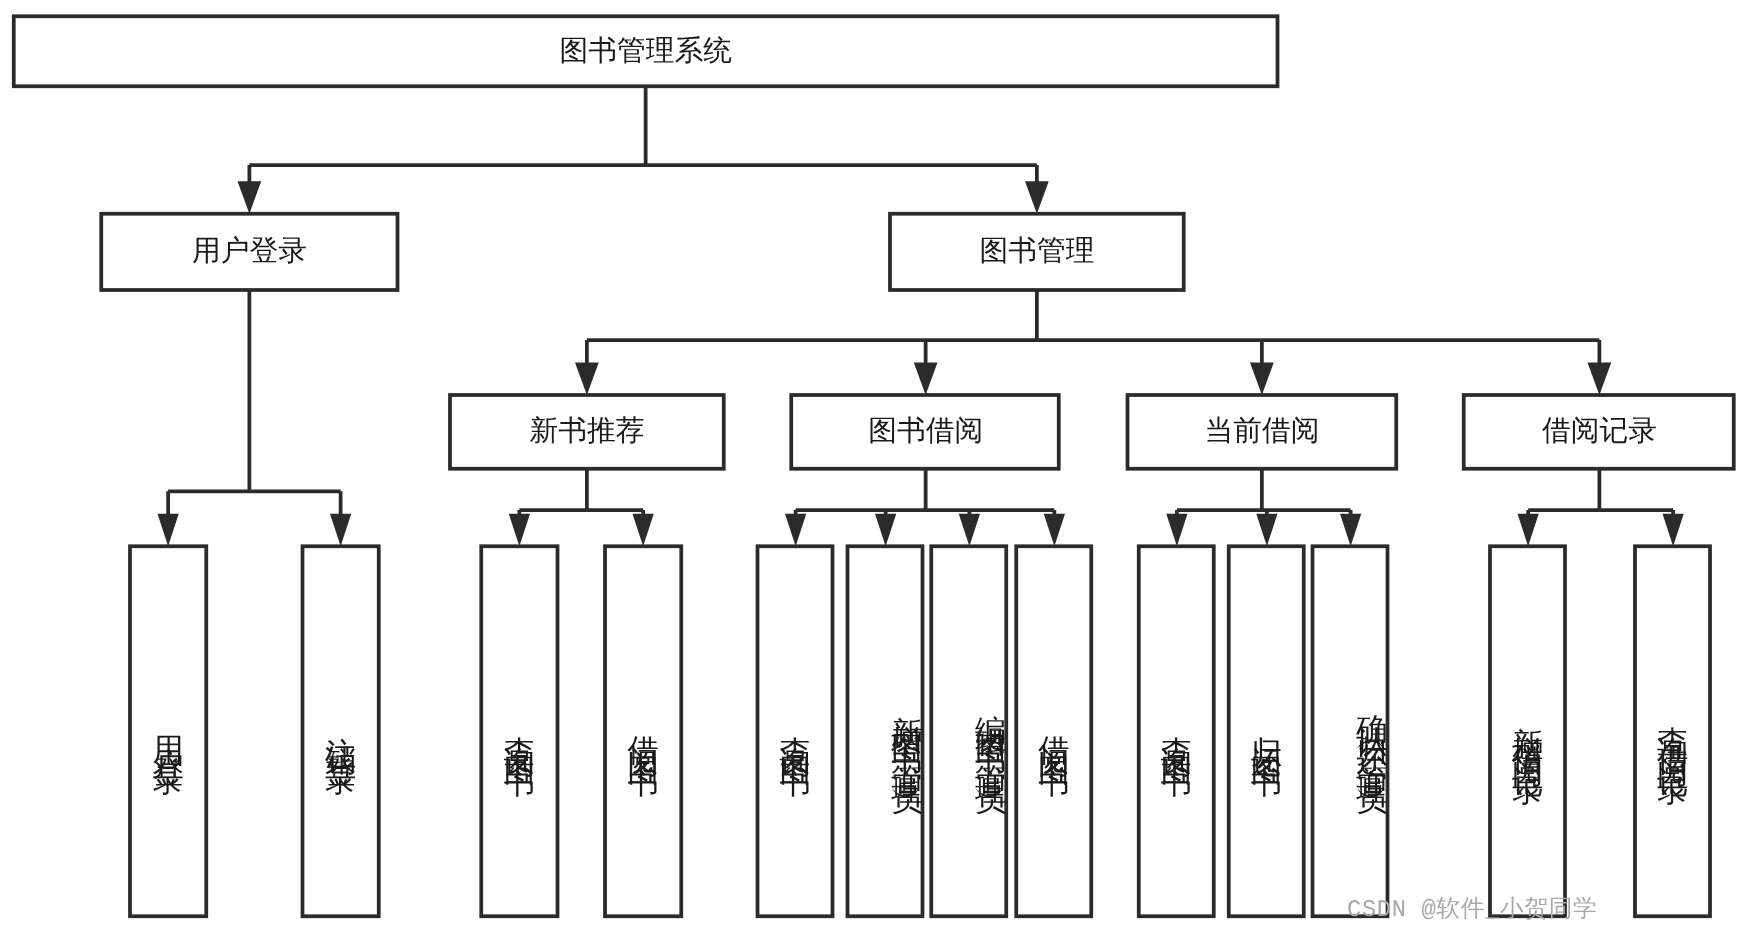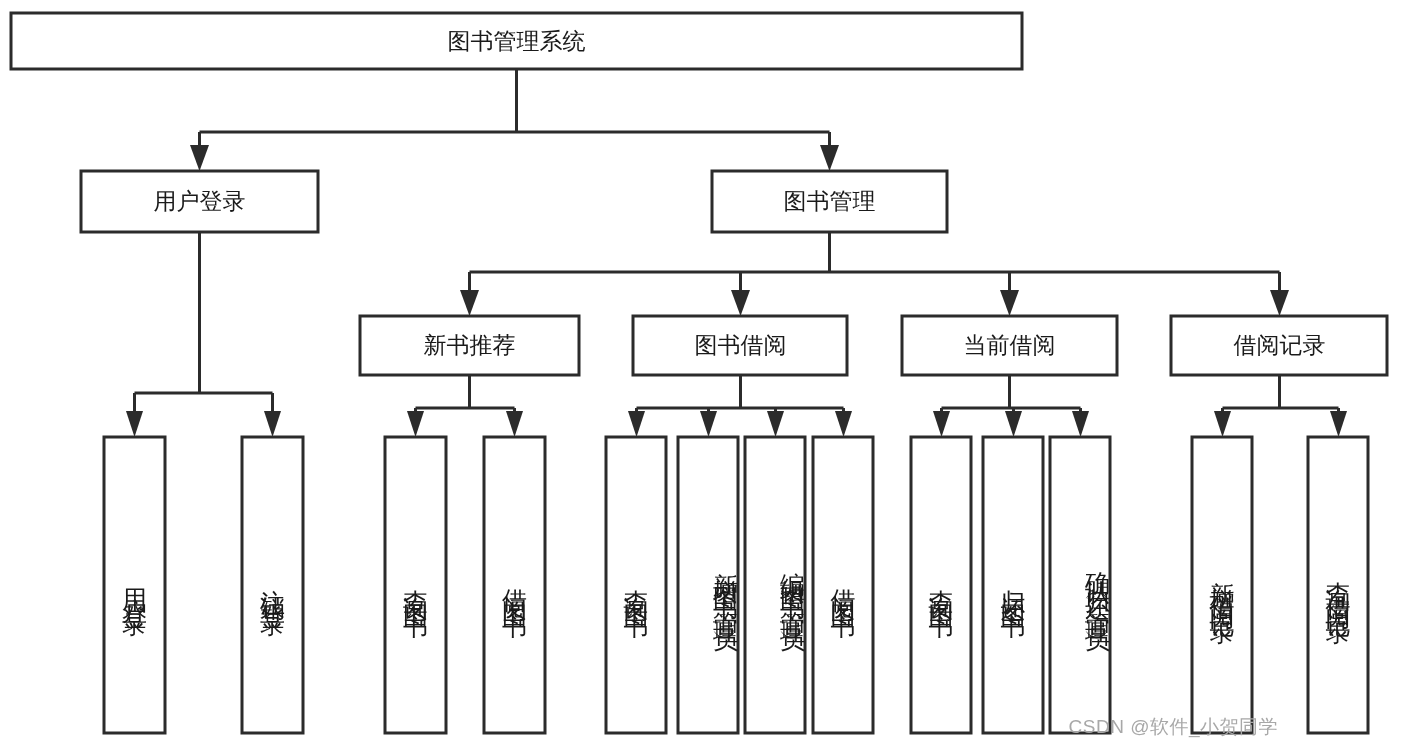--- a/index.html
+++ b/index.html
@@ -43,21 +43,21 @@
     font-family: "DejaVu Sans", "Liberation Sans", sans-serif;
     font-size: 23px;
     fill: #1a1a1a;
     text-anchor: middle;
     dominant-baseline: middle;
   }
   .watermark {
     position: absolute;
     right: 8px;
     bottom: 7px;
-    font-family: Liberation Sans, sans-serif;
+    font-family: Liberation Mono, monospace;
     font-size: 19px;
     color: #a8a8a8;
     white-space: nowrap;
     letter-spacing: 0.5px;
     pointer-events: none;
   }
 </style>
 </head>
 <body>
 

